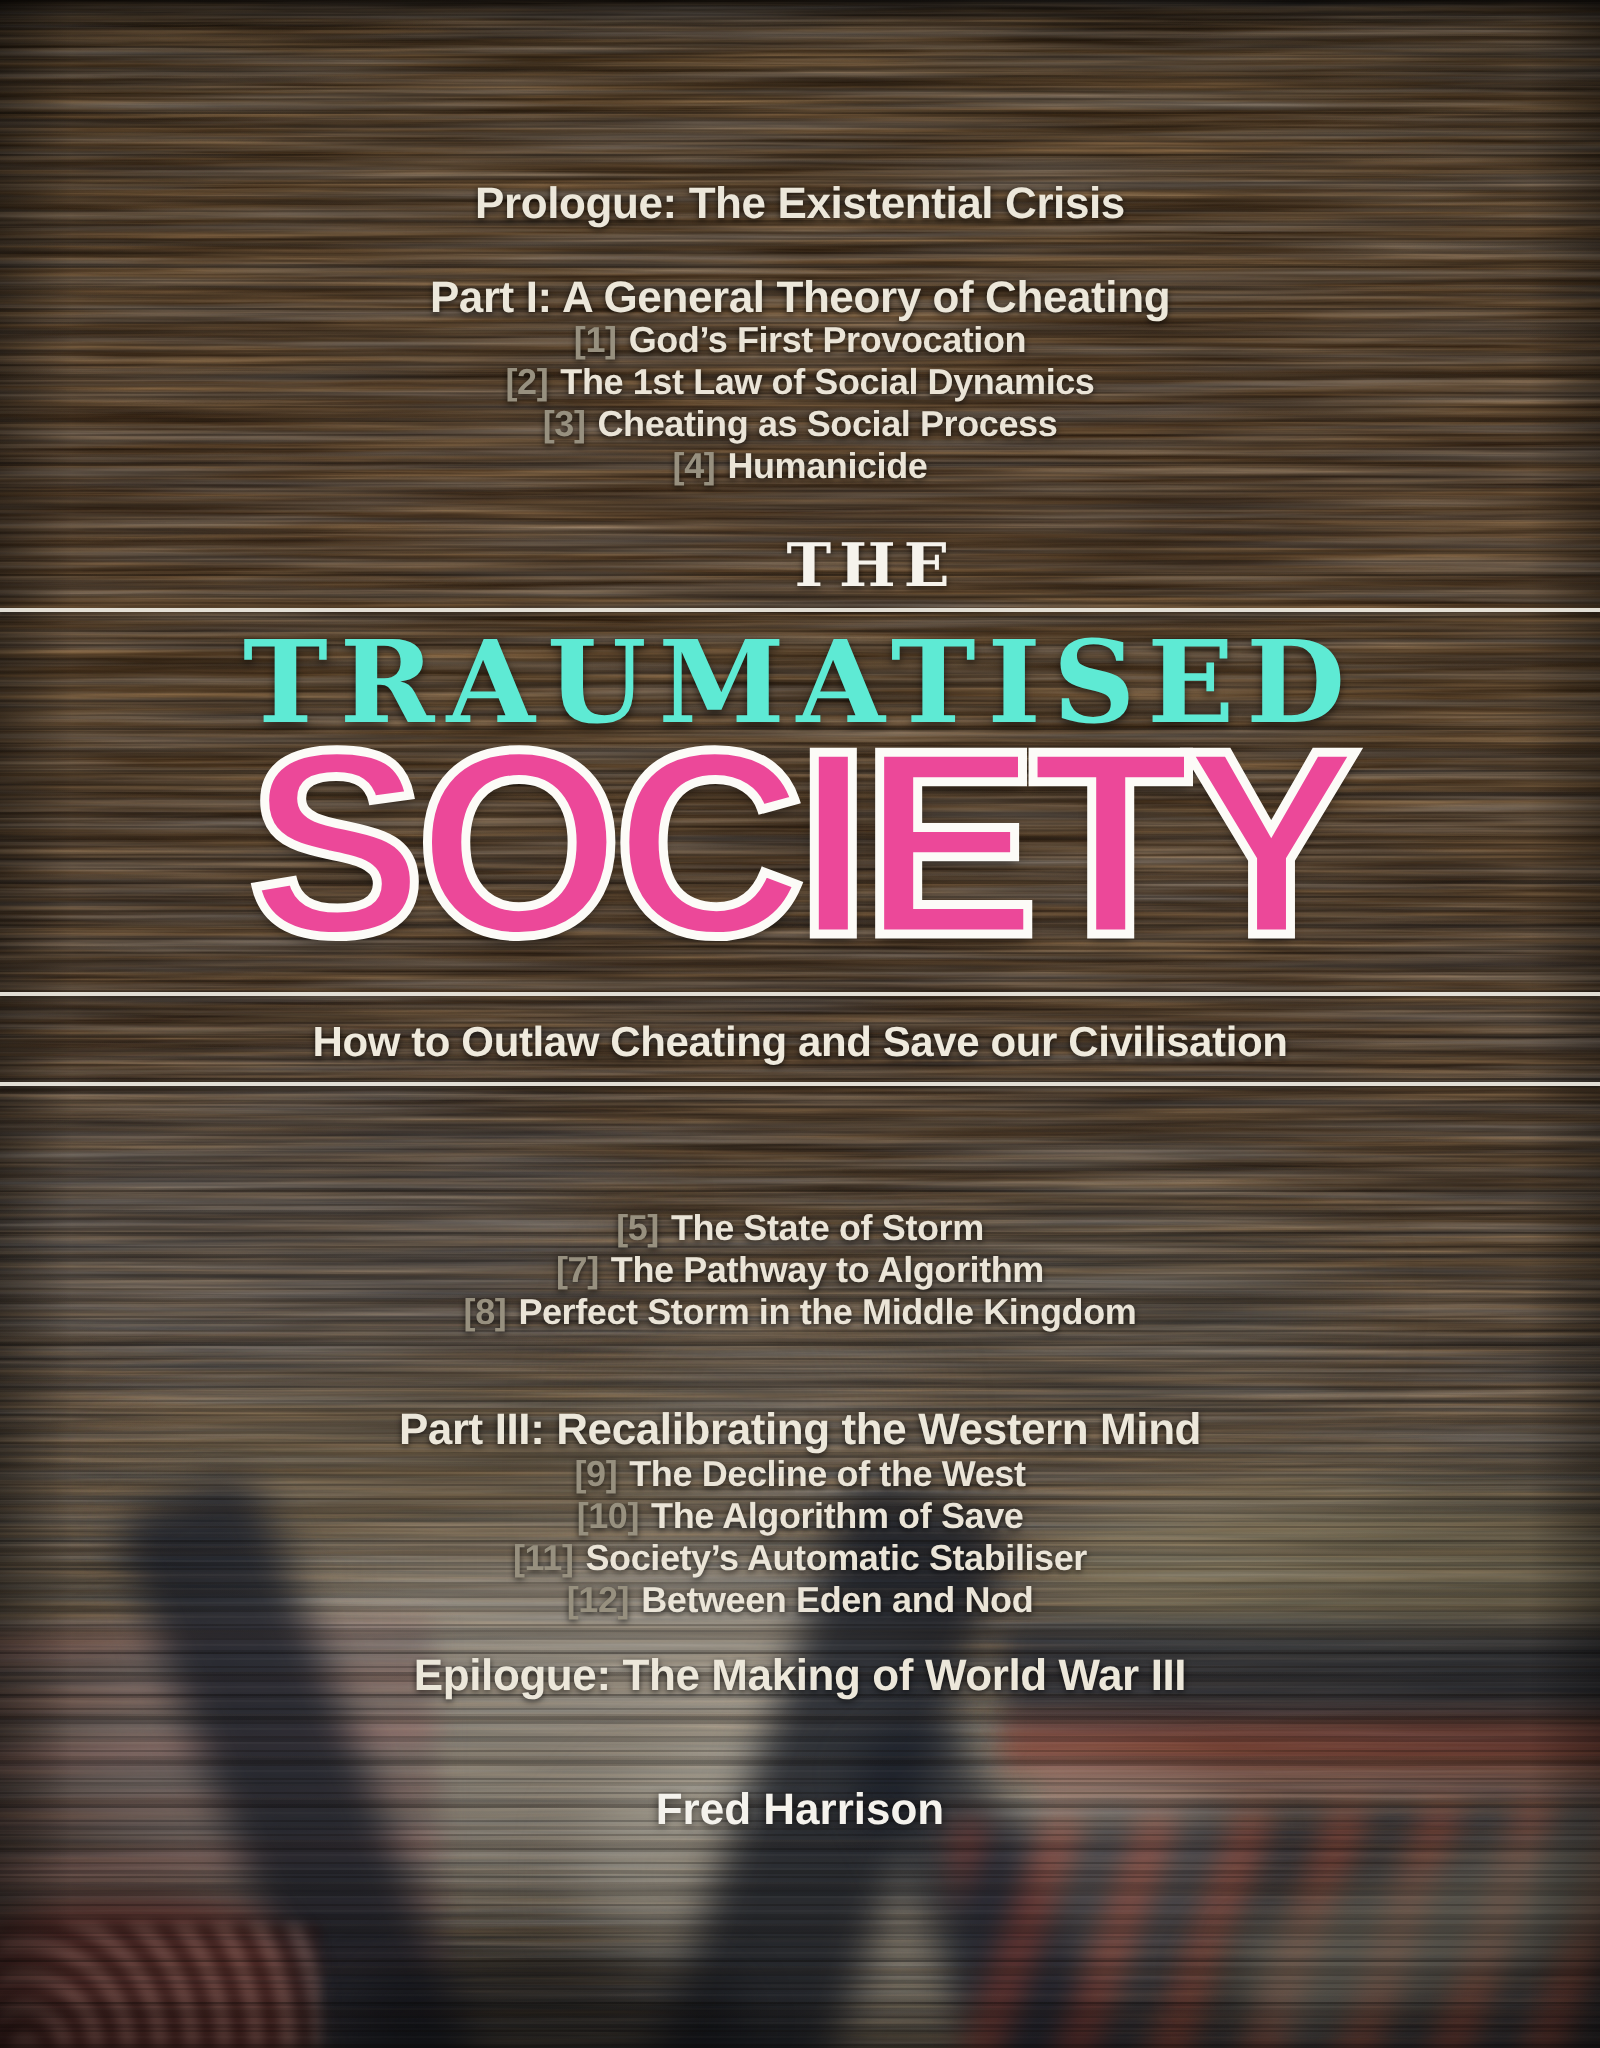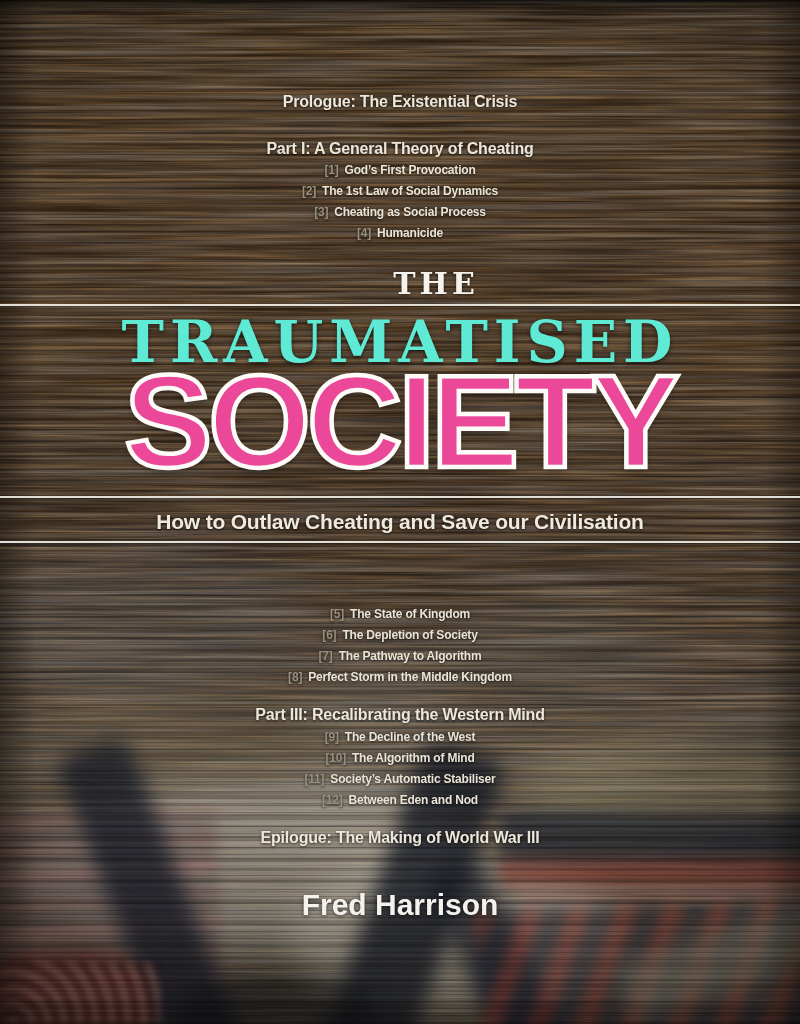--- a/index.html
+++ b/index.html
@@ -43,40 +43,40 @@
   .vignette{position:absolute;inset:0;pointer-events:none;
     background:
       linear-gradient(180deg,rgba(0,0,0,.60) 0,rgba(0,0,0,0) 14px),
       linear-gradient(0deg,rgba(0,0,0,.25) 0,rgba(0,0,0,0) 30px),
       linear-gradient(90deg,rgba(0,0,0,.35) 0,rgba(0,0,0,0) 36px),
       linear-gradient(270deg,rgba(0,0,0,.30) 0,rgba(0,0,0,0) 36px),
       radial-gradient(ellipse 90% 70% at 50% 40%,rgba(0,0,0,0) 60%,rgba(0,0,0,.38) 100%);}
 
   .content{position:absolute;inset:0;text-align:center;color:#eae4d7;}
   .content > div{position:absolute;left:0;width:100%;}
-  .heading{font-weight:bold;font-size:16px;line-height:20px;letter-spacing:-.2px;color:#ece7da;text-shadow:0 1px 3px rgba(0,0,0,.7);}
-  .chapters{font-weight:bold;font-size:12px;line-height:21px;letter-spacing:-.2px;text-shadow:0 1px 3px rgba(0,0,0,.7);}
+  .heading{font-weight:bold;font-size:22px;line-height:20px;letter-spacing:-.2px;color:#ece7da;text-shadow:0 1px 3px rgba(0,0,0,.7);}
+  .chapters{font-weight:bold;font-size:18px;line-height:21px;letter-spacing:-.2px;text-shadow:0 1px 3px rgba(0,0,0,.7);}
   .chapters .num{color:#97907f;margin-right:6px;font-weight:bold;}
   .prologue{top:92px;}
   .p1-title{top:139px;}
   .p1-chapters{top:160px;}
   .the{top:268px;font-family:"DejaVu Serif",serif;font-weight:bold;font-size:30px;line-height:32px;letter-spacing:4px;color:#f6f3ec;text-shadow:0 1px 3px rgba(0,0,0,.6);padding-left:36px;}
   .rule{position:absolute;left:139px;width:522px;height:2px;background:#efece3;opacity:.92;box-shadow:0 1px 2px rgba(0,0,0,.5);}
   .rule1{top:304px;}
   .rule2{top:496px;}
   .rule3{top:541px;}
   .traumatised{top:309px;font-family:"DejaVu Serif",serif;font-weight:bold;font-size:57px;line-height:65px;letter-spacing:6px;color:#5eead4;text-shadow:0 2px 4px rgba(0,0,0,.55);white-space:nowrap;}
   .society{top:356px;font-weight:bold;font-size:132px;line-height:132px;letter-spacing:-4px;color:#ec4899;-webkit-text-stroke:4.5px #fcfbf7;text-shadow:0 3px 6px rgba(0,0,0,.5);white-space:nowrap;}
   .subtitle{top:509px;font-weight:bold;font-size:21px;line-height:26px;letter-spacing:-.2px;color:#efeadd;text-shadow:0 1px 3px rgba(0,0,0,.7);}
   .p2-title{top:583px;}
   .p2-chapters{top:604px;}
   .p3-title{top:705px;}
   .p3-chapters{top:727px;}
   .epilogue{top:828px;}
-  .author{top:888px;font-weight:bold;font-size:30px;line-height:34px;color:#f4f2ec;text-shadow:0 1px 4px rgba(0,0,0,.6);}
+  .author{top:888px;font-weight:bold;font-size:22px;line-height:34px;color:#f4f2ec;text-shadow:0 1px 4px rgba(0,0,0,.6);}
 </style>
 </head>
 <body>
 
 <div class="cover">
 
   <svg class="bg-svg" width="800" height="1024" viewBox="0 0 800 1024" xmlns="http://www.w3.org/2000/svg">
     <defs>
       <linearGradient id="base" x1="0" y1="0" x2="0" y2="1">
         <stop offset="0" stop-color="#0f0a06"></stop>
@@ -153,30 +153,29 @@
 
     <div class="the">THE</div>
     <div class="rule rule1"></div>
     <div class="traumatised">TRAUMATISED</div>
     <div class="society">SOCIETY</div>
     <div class="rule rule2"></div>
     <div class="subtitle">How to Outlaw Cheating and Save our Civilisation</div>
     <div class="rule rule3"></div>
 
     <div class="p2-chapters chapters">
-      <div><span class="num">[5]</span><span>The State of Kingdom</span></div>
-      <div><span class="num">[6]</span><span>The Depletion of Society</span></div>
+      <div><span class="num">[5]</span><span>The State of Storm</span></div>
       <div><span class="num">[7]</span><span>The Pathway to Algorithm</span></div>
       <div><span class="num">[8]</span><span>Perfect Storm in the Middle Kingdom</span></div>
     </div>
 
     <div class="p3-title heading">Part III: Recalibrating the Western Mind</div>
     <div class="p3-chapters chapters">
       <div><span class="num">[9]</span><span>The Decline of the West</span></div>
-      <div><span class="num">[10]</span><span>The Algorithm of Mind</span></div>
+      <div><span class="num">[10]</span><span>The Algorithm of Save</span></div>
       <div><span class="num">[11]</span><span>Society’s Automatic Stabiliser</span></div>
       <div><span class="num">[12]</span><span>Between Eden and Nod</span></div>
     </div>
 
     <div class="epilogue heading">Epilogue: The Making of World War III</div>
 
     <div class="author">Fred Harrison</div>
   </div>
 </div>
 

